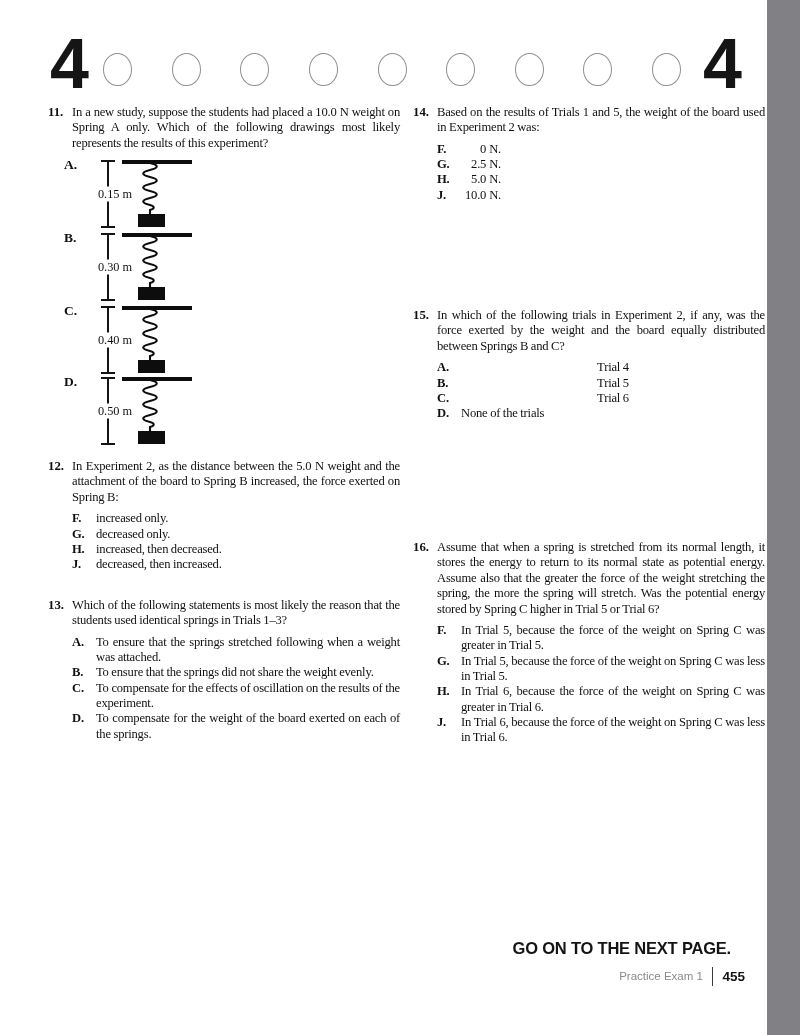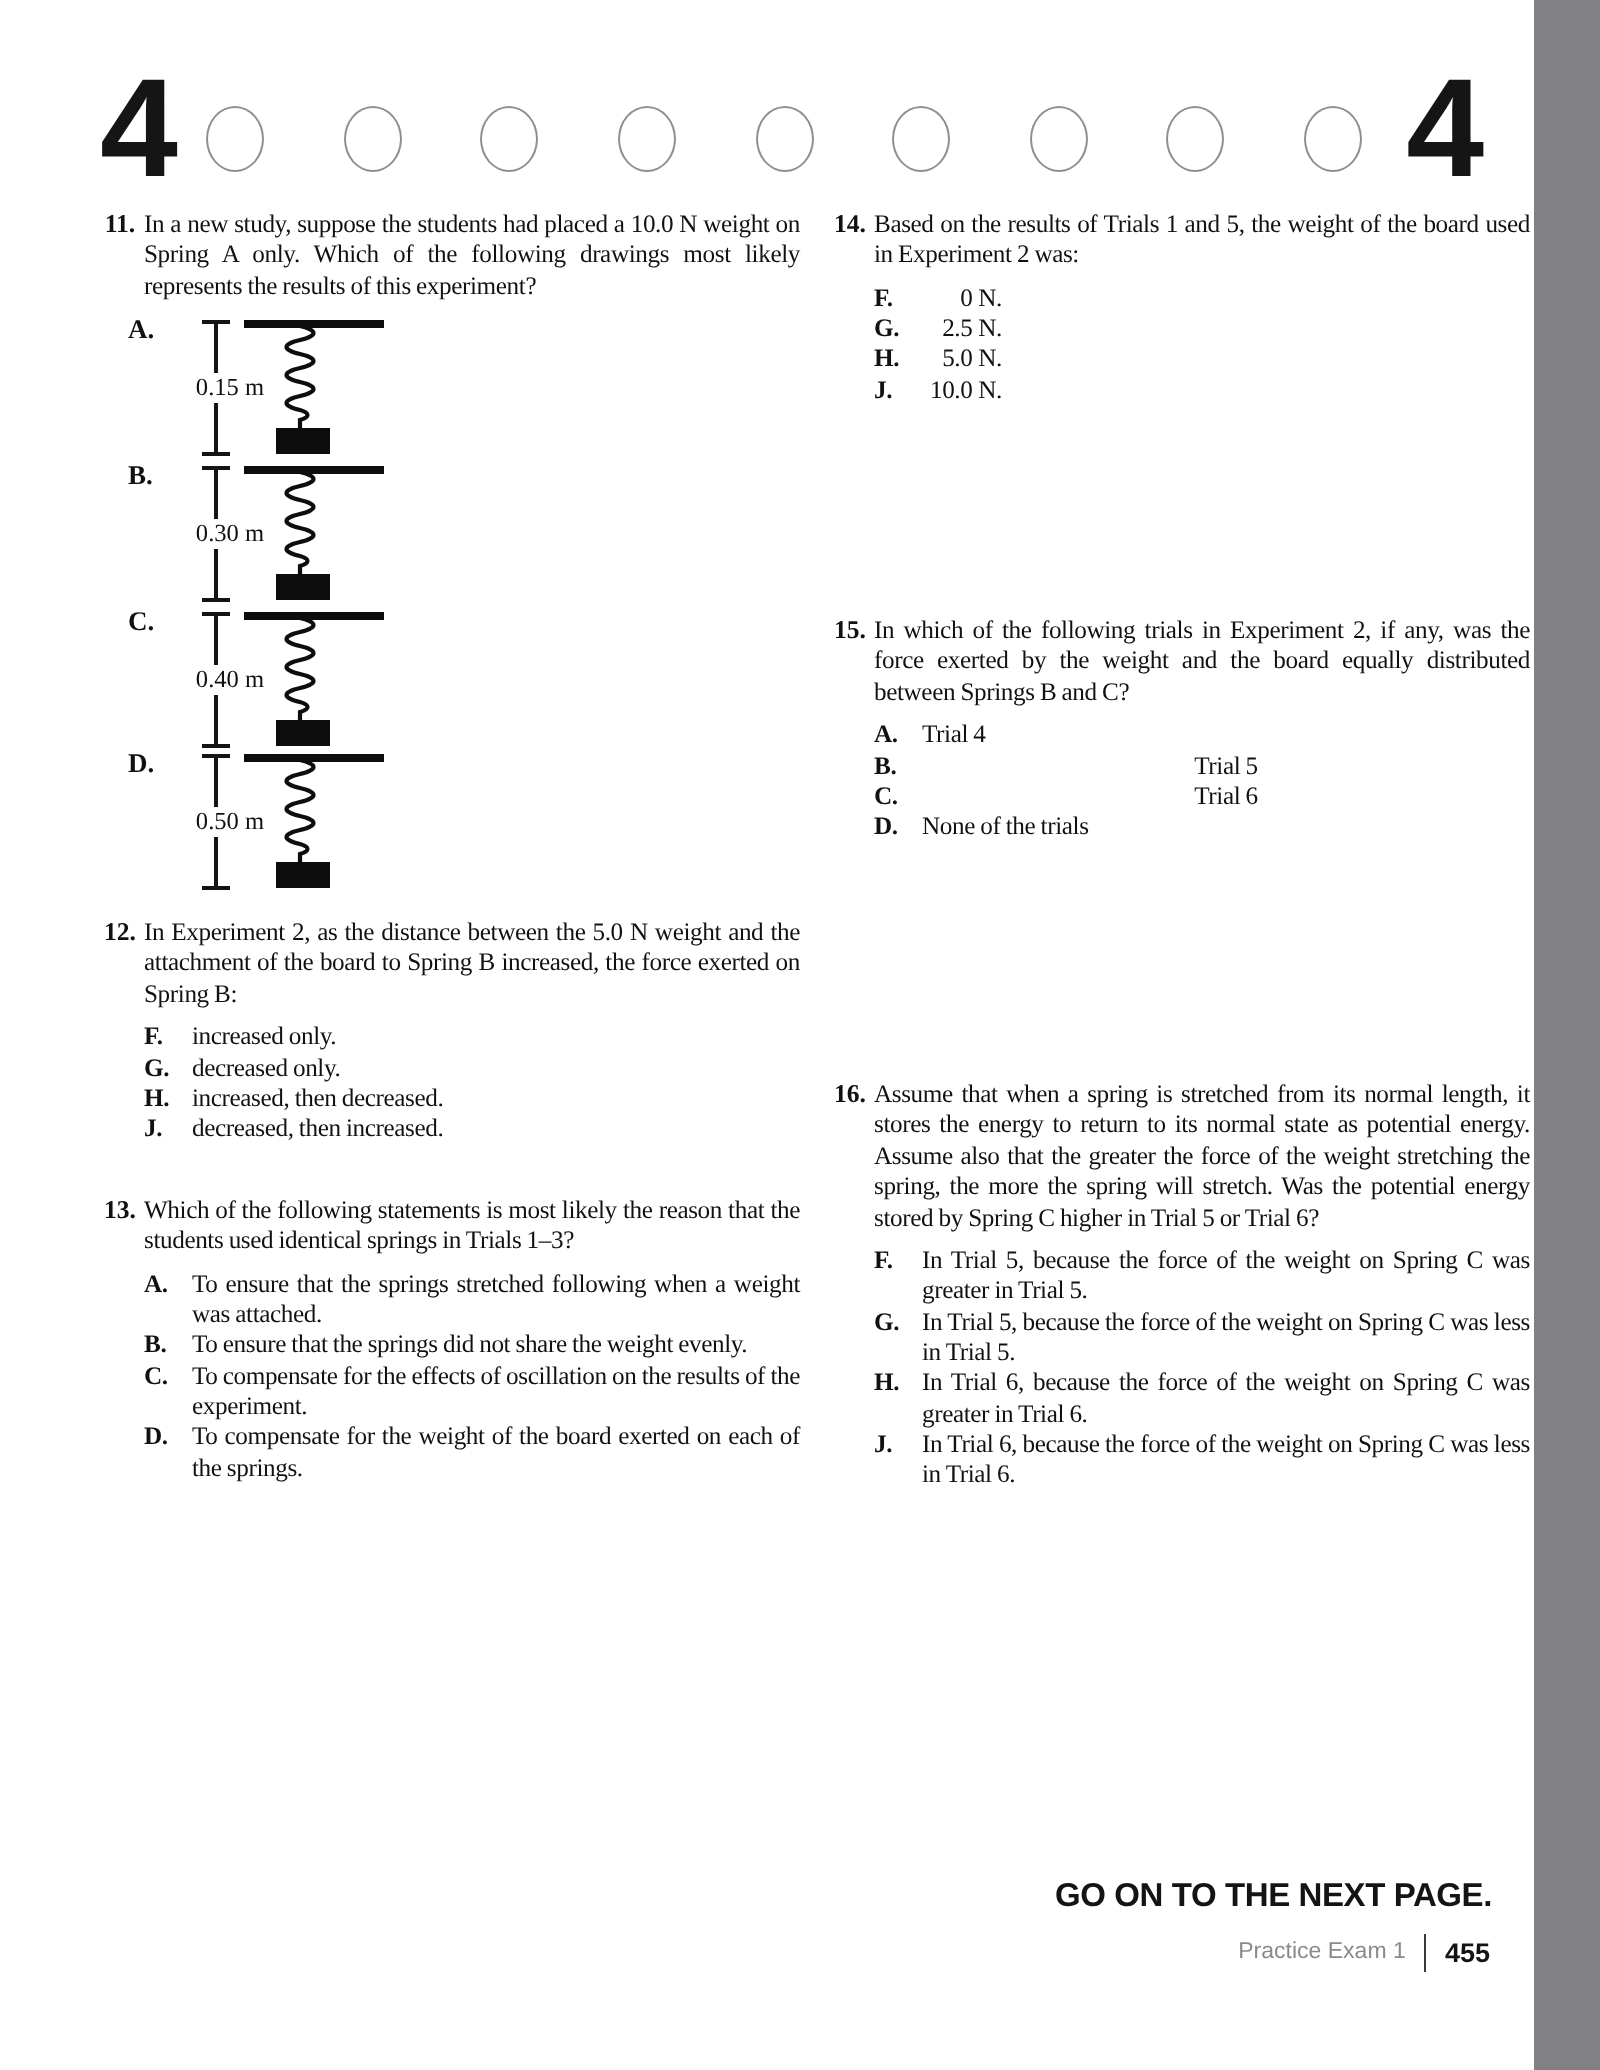--- a/index.html
+++ b/index.html
@@ -19,21 +19,21 @@
   .bubbles { flex:1; display:flex; justify-content:space-between;
              margin:10px 22px 0 16px; }
   .bubble { width:29px; height:33px; border:1.2px solid #909090; border-radius:50%;
             background:#fff; }
 
   
   .col { position:absolute; top:105px; width:352px; }
   .col-left { left:48px; }
   .col-right { left:413px; }
   .question { position:absolute; display:flex; width:352px; }
-  .qnum { width:24px; flex-shrink:0; font-weight:bold; font-size:12.8px; line-height:15.4px;text-align:center; }
+  .qnum { width:24px; flex-shrink:0; font-weight:bold; font-size:12.8px; line-height:15.4px; }
   .qbody { flex:1; }
   .qtext { font-size:12.6px; line-height:15.4px; text-align:justify;
            letter-spacing:-0.2px; word-spacing:-0.3px; }
   .opts { margin-top:6px; }
   .opt { display:flex; font-size:12.6px; line-height:15.3px; letter-spacing:-0.2px; }
   .olet { width:24px; flex-shrink:0; font-weight:bold; }
   .otext { flex:1; text-align:justify; word-spacing:-0.3px; }
   .oval { display:inline-block; width:40px; text-align:right; white-space:nowrap; }
 
   
@@ -44,21 +44,21 @@
   .dim .vline { position:absolute; left:6px; top:0; bottom:0; width:1.6px; background:#141414; }
   .dim .cap { position:absolute; left:0; width:14px; height:1.8px; background:#141414; }
   .dim .cap.top { top:0; } .dim .cap.bottom { bottom:0; }
   .dim-label { position:absolute; left:14px; top:50%; transform:translate(-50%,-50%);
                background:#fff; padding:0 2px; font-size:12.3px; white-space:nowrap; }
   .ceiling { position:absolute; left:58px; top:0; width:70px; height:4.2px; background:#0d0d0d; }
   .spring { position:absolute; left:75px; top:3px; }
   .weight { position:absolute; left:74px; top:54px; width:27px; height:13px; background:#0d0d0d; }
 
   
-  .goon { position:absolute; right:54px; top:939px; font-family:"Liberation Sans", sans-serif;
+  .goon { position:absolute; right:69px; top:939px; font-family:"Liberation Sans", sans-serif;
           font-weight:bold; font-size:16.5px; color:#141414; letter-spacing:-0.2px; }
   .pfoot { position:absolute; right:55px; top:965px; height:22px;
            display:flex; align-items:center; gap:9px; font-family:"Liberation Sans", sans-serif; }
   .exam-label { font-size:11.5px; color:#8a8a8a; }
   .pdiv { width:1.6px; height:19px; background:#3a3a3a; }
   .pnum { font-weight:bold; font-size:13.5px; color:#141414; }
 </style>
 </head>
 <body>
 
@@ -233,21 +233,21 @@
       </div>
     </div>
 
     <div class="question" style="top:203px">
       <div class="qnum">15.</div>
       <div class="qbody">
         <div class="qtext">In which of the following trials in Experiment 2, if any, was the force exerted by the weight and the board equally distributed between Springs B and C?</div>
         <div class="opts">
           <div class="opt">
               <span class="olet">A.</span>
-              <span class="otext" style="text-align:left">Trial 4</span>
+              <span class="otext" style="text-align:center">Trial 4</span>
             </div>
           <div class="opt">
               <span class="olet">B.</span>
               <span class="otext" style="text-align:center">Trial 5</span>
             </div>
           <div class="opt">
               <span class="olet">C.</span>
               <span class="otext" style="text-align:center">Trial 6</span>
             </div>
           <div class="opt">

